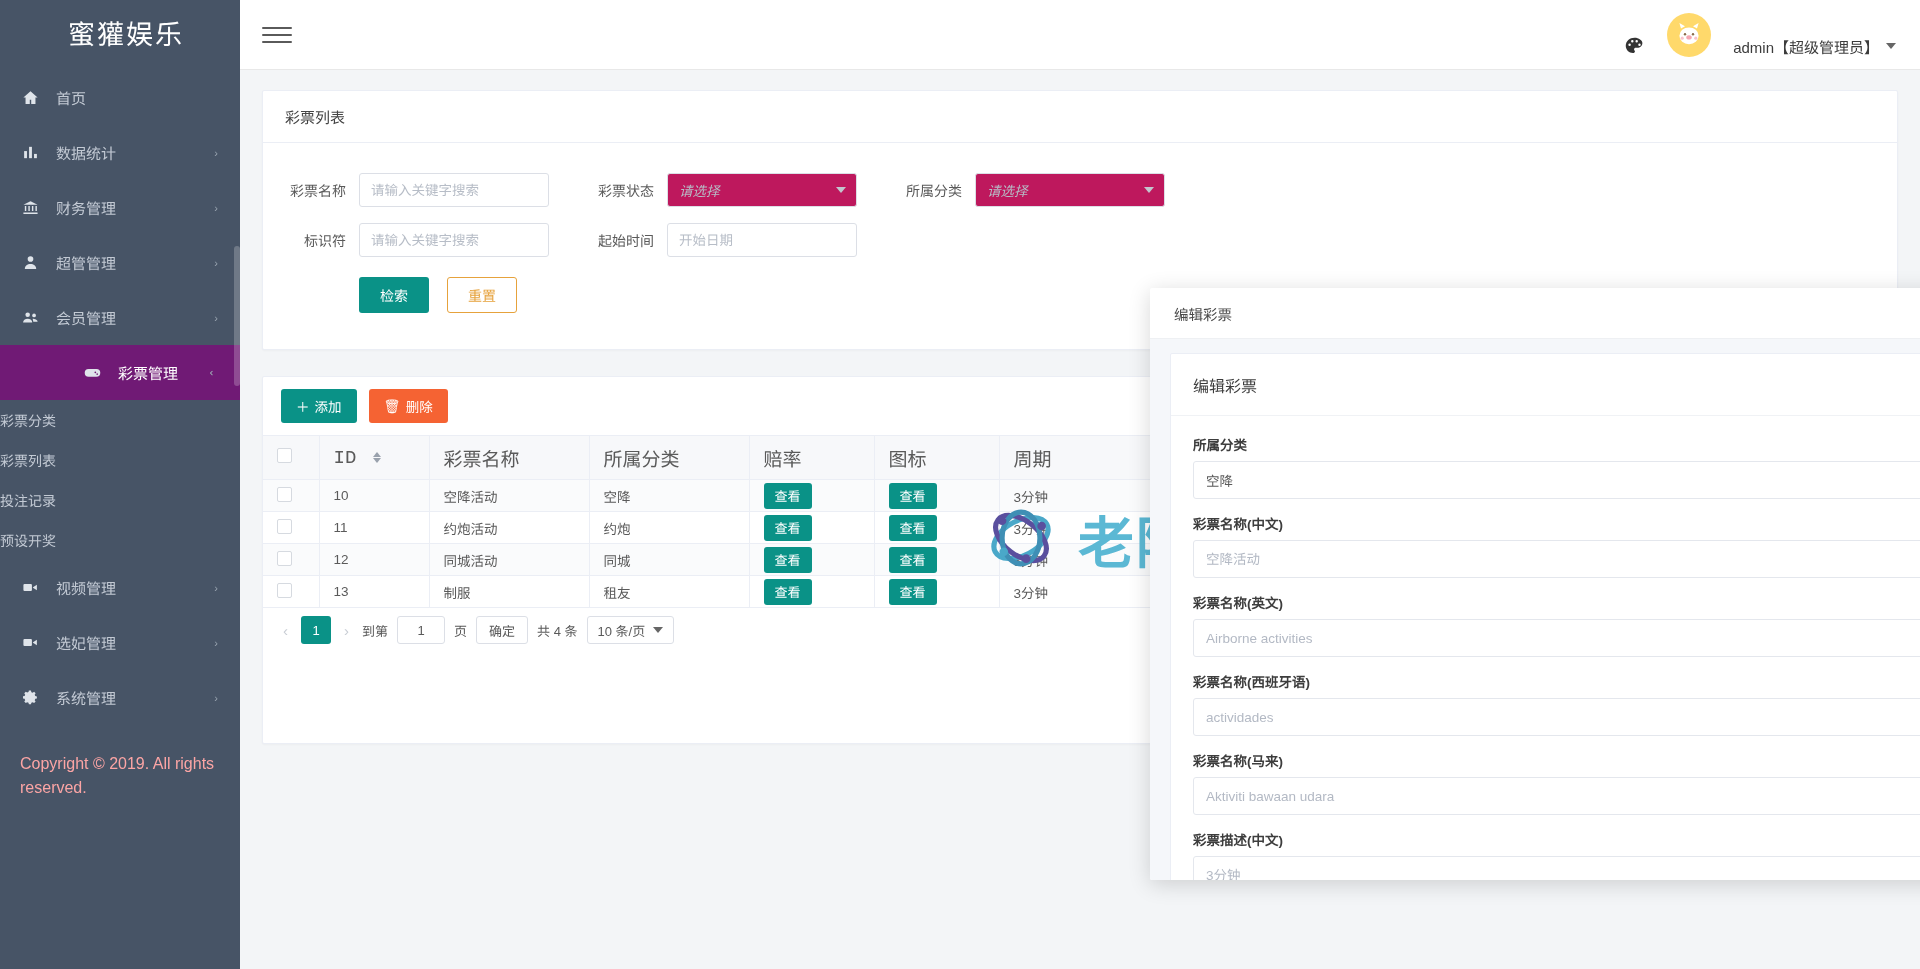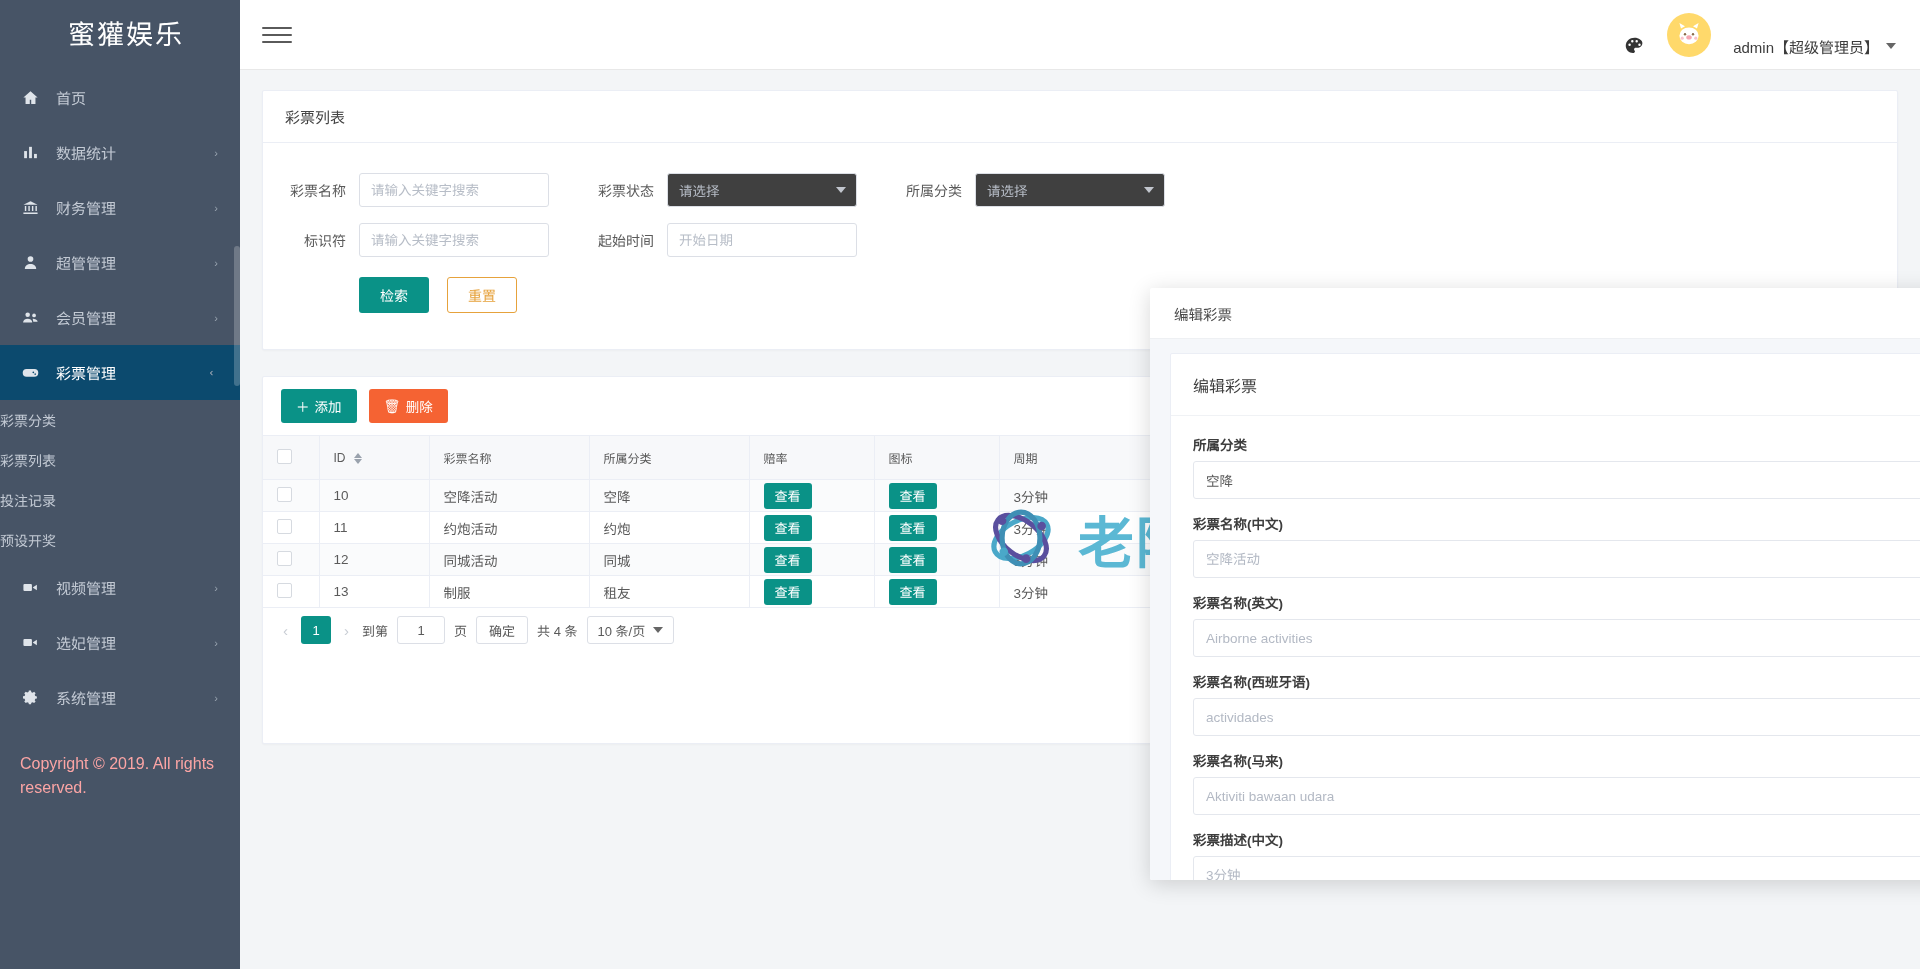--- a/index.html
+++ b/index.html
@@ -27,21 +27,21 @@
     margin-left: 12px;
   }
   .nav-item {
     position: relative;
     height: 55px;
     display: flex; align-items: center;
     color: #c3cad4; font-size: 15px;
     cursor: pointer;
     padding-left: 22px;
   }
-  .nav-item.active { background: #0c4a6e; color: #fff; }
+  .nav-item.active { background: #701a75; color: #fff; justify-content: center; }
   .nav-ico {
     width: 26px; height: 20px;
     display: inline-flex; align-items: center; justify-content: flex-start;
     color: #dfe4ea; flex: none;
   }
   .nav-ico svg { width: 17px; height: 17px; fill: currentColor; }
   .nav-label { margin-left: 8px; white-space: nowrap; }
   .nav-arrow {
     position: absolute; right: 22px; top: 50%;
     transform: translateY(-50%);
@@ -126,23 +126,23 @@
   .inp {
     height: 34px; width: 190px;
     border: 1px solid #dcdfe6; border-radius: 3px;
     padding: 0 11px; font-size: 13.5px; color: #5a5a5a;
     background: #fff;
     font-family: inherit;
   }
   .inp::placeholder { color: #b7bdc7; }
   .select-box {
     height: 34px; width: 190px; position: relative;
-    border: 1px solid #dcdfe6; border-radius: 3px; background: #404040;
+    border: 1px solid #dcdfe6; border-radius: 3px; background: #be185d;
     display: flex; align-items: center; padding: 0 11px;
-    font-size: 13.5px; color: #b7bdc7; cursor: pointer;
+    font-size: 13.5px; color: #b7bdc7; cursor: pointer; font-style: italic;
   }
   .select-arrow {
     position: absolute; right: 10px; top: 50%; transform: translateY(-50%);
     width: 0; height: 0;
     border-left: 5px solid transparent; border-right: 5px solid transparent;
     border-top: 6px solid #c2c6ce;
   }
   .btn-row { display: flex; align-items: center; padding-left: 96px; margin-top: 12px; }
   .btn {
     height: 36px; padding: 0 20px; border-radius: 3px;
@@ -160,24 +160,25 @@
   }
   .btn-add { background: #0a9287; color: #fff; height: 34px; padding: 0 15px; border-radius: 3px;
              font-size: 13.5px; display: inline-flex; align-items: center; gap: 5px; cursor: pointer; }
   .btn-del { background: #f56333; color: #fff; height: 34px; padding: 0 15px; border-radius: 3px;
              font-size: 13.5px; display: inline-flex; align-items: center; gap: 5px; cursor: pointer; margin-left: 12px; }
   #toolbar-icons { margin-left: auto; display: flex; gap: 22px; color: #6c7581; }
   #toolbar-icons svg { width: 18px; height: 18px; fill: currentColor; cursor: pointer; }
 
   table { border-collapse: collapse; width: 100%; table-layout: fixed; }
   thead th {
-    background: #f7f8fa; color: #5a5a5a; font-size: 12px; font-weight: normal;
+    background: #f7f8fa; color: #5a5a5a; font-size: 19px; font-weight: normal;
     height: 44px; text-align: left; padding: 0 14px;
     border-top: 1px solid #ebeef5; border-bottom: 1px solid #ebeef5;
     border-right: 1px solid #ebeef5;
+    font-family: Liberation Mono, monospace;
   }
   tbody td {
     height: 32px; font-size: 13.5px; color: #5a5a5a;
     padding: 0 14px; border-bottom: 1px solid #ebeef5;
     border-right: 1px solid #ebeef5;
     white-space: nowrap; overflow: hidden;
   }
   tbody tr:nth-child(odd) { background: #fafbfc; }
   tbody tr:nth-child(even) { background: #fff; }
   .cbox {

